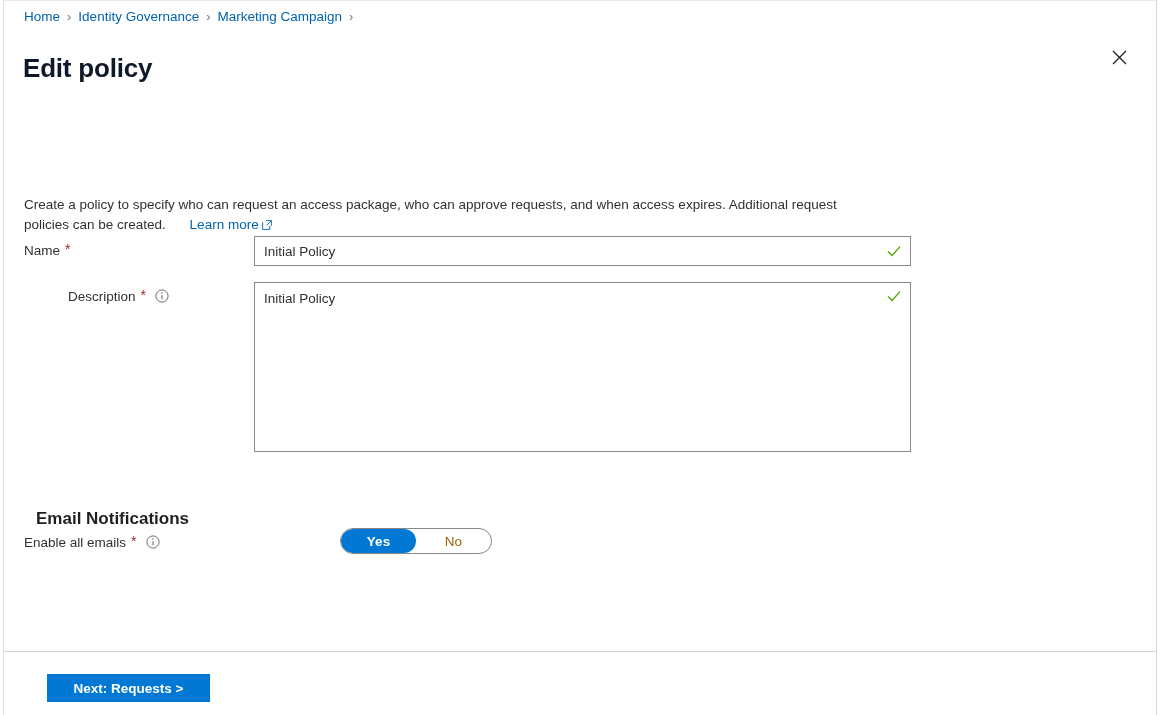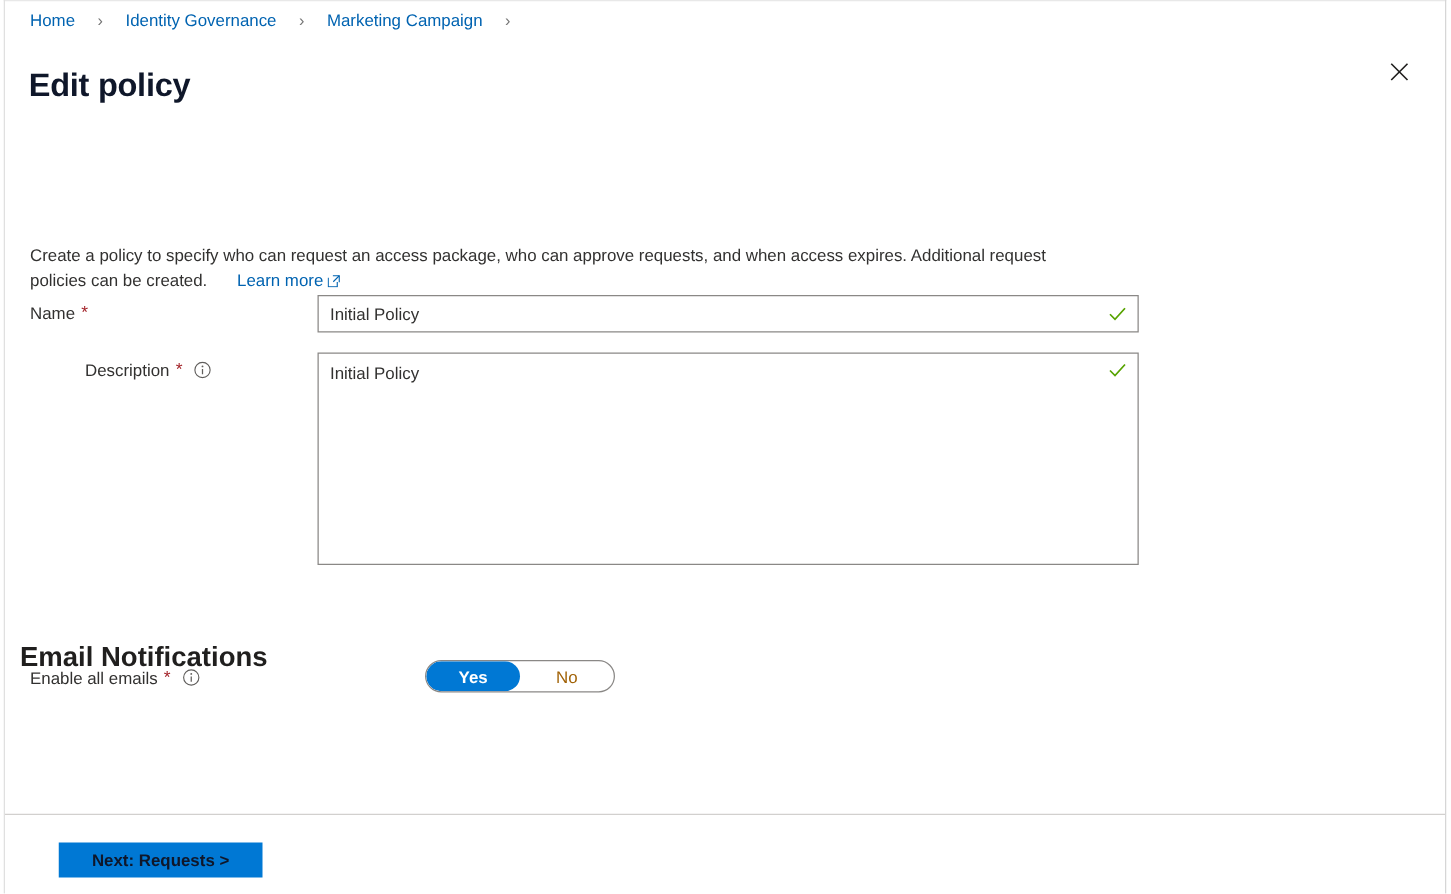--- a/index.html
+++ b/index.html
@@ -39,21 +39,20 @@
   
   .breadcrumb {
     position: absolute;
     left: 24px;
     top: 8px;
     font-size: 13.5px;
     line-height: 18px;
     white-space: nowrap;
     display: flex;
     align-items: flex-start;
-    gap: 11px;
   }
   .crumb {
     color: #0063b1;
     cursor: pointer;
     text-decoration: none;
   }
   .crumb-sep {
     color: #767676;
     margin: 0 7px;
     font-size: 13px;
@@ -209,23 +208,23 @@
   .valid-check {
     position: absolute;
     pointer-events: none;
   }
   .check-name { left: 886px; top: 243px; }
   .check-desc { left: 886px; top: 288px; }
 
   
   .section-heading {
     position: absolute;
-    left: 16px;
+    left: 36px;
     top: 495px;
-    font-size: 22px;
+    font-size: 17px;
     font-weight: bold;
     color: #201f1e;
   }
 
   
   .toggle {
     position: absolute;
     left: 340px;
     top: 528px;
     width: 152px;
@@ -270,21 +269,21 @@
     height: 1px;
     background: #d2d0ce;
   }
   .primary-btn {
     position: absolute;
     left: 47px;
     top: 674px;
     width: 163px;
     height: 28px;
     background: #0078d4;
-    color: #0f172a;
+    color: #ffffff;
     border: none;
     font-family: "Liberation Sans", sans-serif;
     font-size: 13.5px;
     font-weight: bold;
     cursor: pointer;
     padding: 0;
     display: flex;
     align-items: center;
     justify-content: center;
   }

